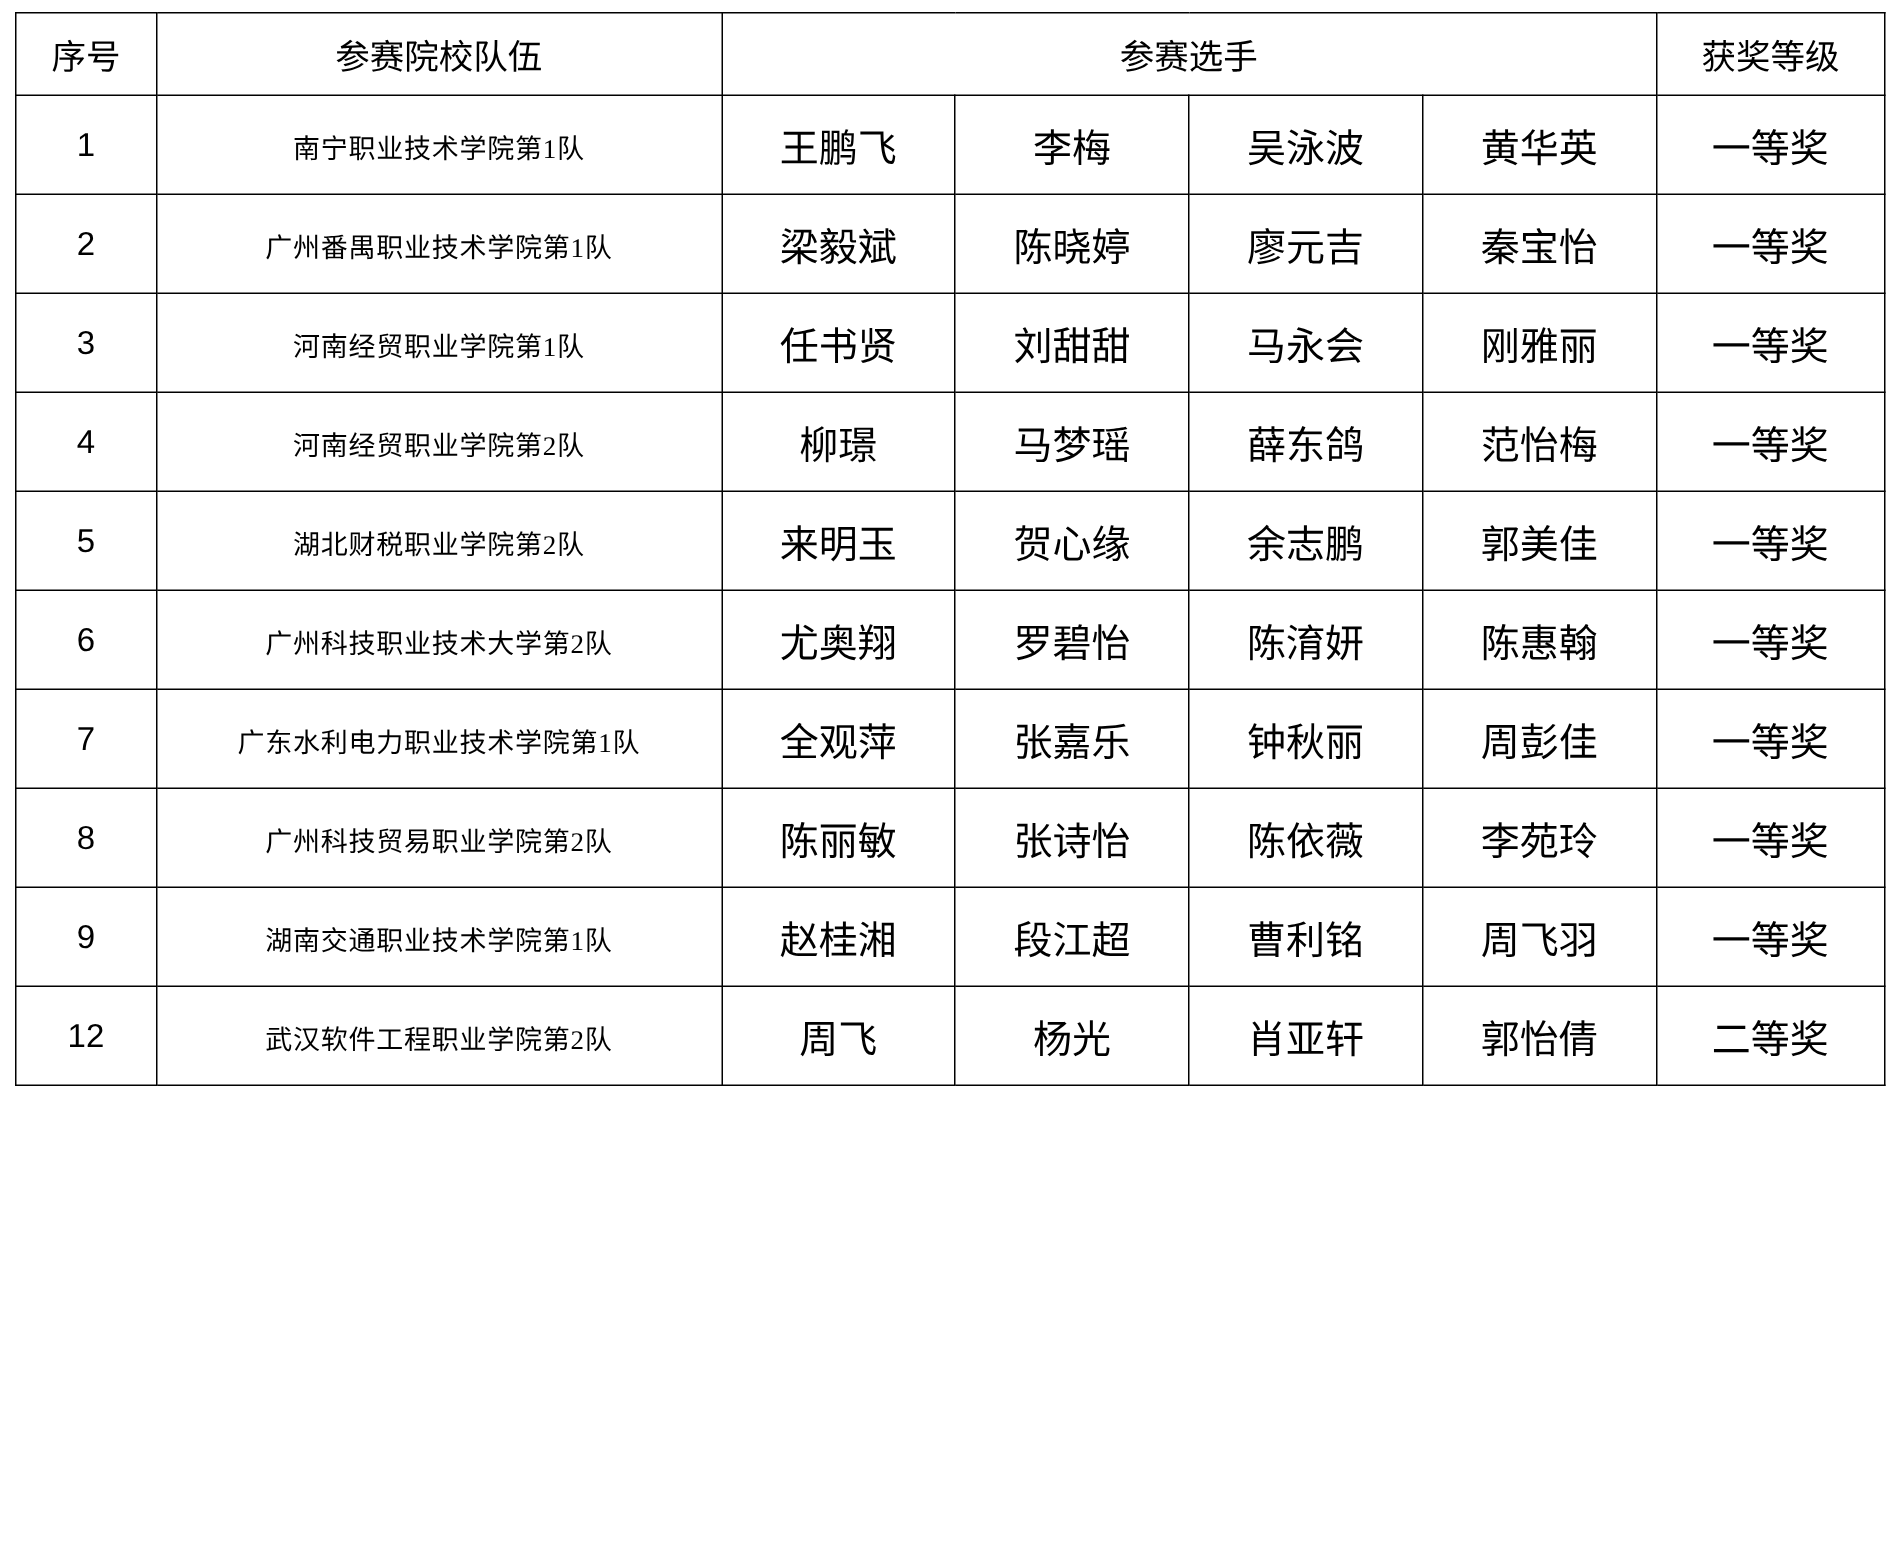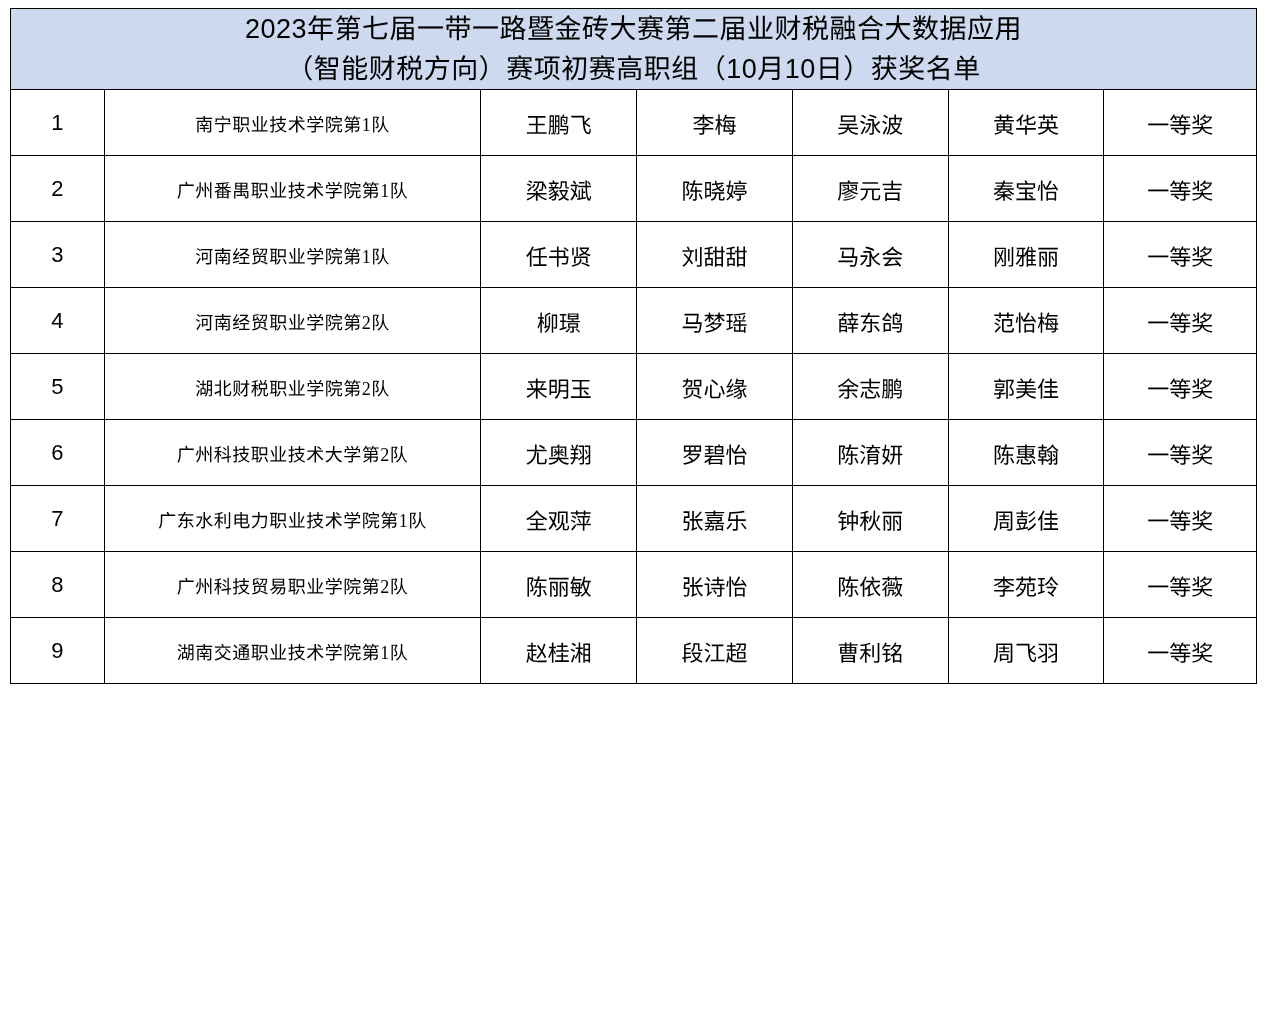--- a/index.html
+++ b/index.html
@@ -71,43 +71,43 @@
 
   .idx-cell {
     font-family: "Liberation Sans", "DejaVu Sans", sans-serif;
     font-size: 22px;
   }
   .team-cell {
     font-size: 18px;
     letter-spacing: 0.5px;
     white-space: nowrap;
   }
-  .player-cell { font-size: 22px; }
-  .award-cell  { font-size: 22px; }
+  .player-cell { font-size: 26px; }
+  .award-cell  { font-size: 26px; }
 </style>
 </head>
 <body>
 
 <div class="page">
   <table class="award-table">
     <colgroup>
       <col class="col-idx">
       <col class="col-team">
       <col class="col-p1">
       <col class="col-p2">
       <col class="col-p3">
       <col class="col-p4">
       <col class="col-award">
     </colgroup>
     <tbody>
       <tr>
-        <td class="title-cell" colspan="7">
-          <span class="title-line">2023年第七届一带一路暨金砖大赛第二届业财税融合大数据应用</span>
-          <span class="title-line">（智能财税方向）赛项初赛高职组（10月10日）获奖名单</span>
-        </td>
+        <td class="hdr">序号</td>
+        <td class="hdr">参赛院校队伍</td>
+        <td class="hdr" colspan="4">参赛选手</td>
+        <td class="hdr">获奖等级</td>
       </tr>
 
       <tr>
         <td class="row-td idx-cell">1</td>
         <td class="row-td team-cell">南宁职业技术学院第1队</td>
         <td class="row-td player-cell">王鹏飞</td>
         <td class="row-td player-cell">李梅</td>
         <td class="row-td player-cell">吴泳波</td>
         <td class="row-td player-cell">黄华英</td>
         <td class="row-td award-cell">一等奖</td>
@@ -177,15 +177,24 @@
       </tr>
       <tr>
         <td class="row-td idx-cell">9</td>
         <td class="row-td team-cell">湖南交通职业技术学院第1队</td>
         <td class="row-td player-cell">赵桂湘</td>
         <td class="row-td player-cell">段江超</td>
         <td class="row-td player-cell">曹利铭</td>
         <td class="row-td player-cell">周飞羽</td>
         <td class="row-td award-cell">一等奖</td>
       </tr>
+      <tr>
+        <td class="row-td idx-cell">12</td>
+        <td class="row-td team-cell">武汉软件工程职业学院第2队</td>
+        <td class="row-td player-cell">周飞</td>
+        <td class="row-td player-cell">杨光</td>
+        <td class="row-td player-cell">肖亚轩</td>
+        <td class="row-td player-cell">郭怡倩</td>
+        <td class="row-td award-cell">二等奖</td>
+      </tr>
     </tbody>
   </table>
 </div>
 
 </body></html>

